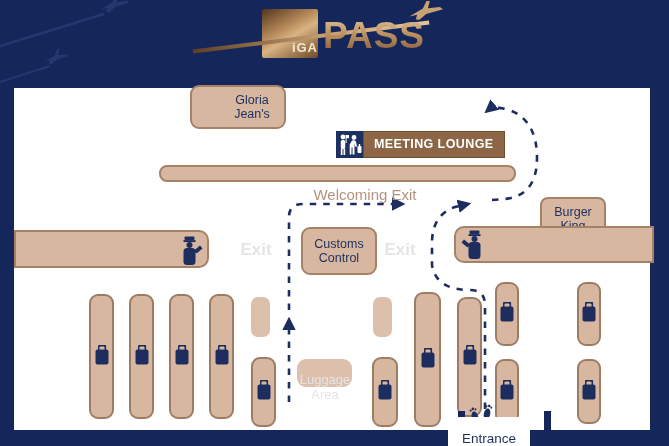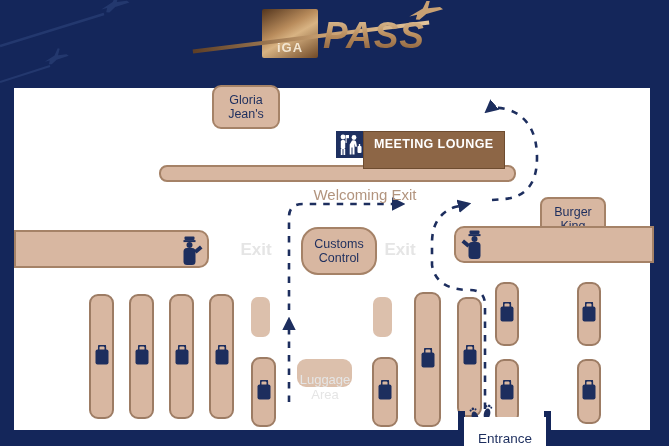--- a/index.html
+++ b/index.html
@@ -5,49 +5,49 @@
   html,body{margin:0;padding:0;}
   .stage{position:relative;width:669px;height:446px;background:#14265a;overflow:hidden;
          font-family:"Liberation Sans",sans-serif;}
   
   .bg-planes{position:absolute;left:0;top:0;z-index:1;opacity:.55;}
   .logo{position:absolute;left:190px;top:3px;width:255px;height:64px;z-index:2;}
   .logo-line{position:absolute;left:2px;top:32px;width:238px;height:4px;z-index:3;
              background:linear-gradient(90deg,#5d3e26,#c79e6f 55%,#e4c69c);transform:rotate(-7deg);}
   .logo-square{position:absolute;left:72px;top:6px;width:56px;height:49px;z-index:2;border-radius:2px;
                background:linear-gradient(150deg,#53351d 0%,#b98c5c 40%,#d8b383 55%,#6f4826 100%);}
-  .logo-square span{position:absolute;left:0;right:0;bottom:3px;text-align:center;
+  .logo-square span{position:absolute;left:0;right:0;bottom:3px;text-align:right;
                font-size:13px;font-weight:bold;letter-spacing:1px;color:#f3e6d2;}
   .logo-pass{position:absolute;left:133px;top:12px;z-index:4;font-size:37px;font-weight:800;letter-spacing:1px;
              background:linear-gradient(180deg,#e3c69e 0%,#b98e5f 48%,#7e5433 100%);
-             -webkit-background-clip:text;background-clip:text;color:transparent;font-style:italic;}
+             -webkit-background-clip:text;background-clip:text;color:transparent;}
   .logo-plane{position:absolute;right:2px;top:-2px;z-index:4;}
   
   .panel{position:absolute;left:14px;top:88px;width:636px;height:342px;background:#ffffff;z-index:3;}
   .abs{position:absolute;}
   .box{position:absolute;background:#d8b7a1;border:2px solid #a58267;color:#1d2e5e;border-radius:9px;
        display:flex;align-items:center;justify-content:center;text-align:center;
        font-size:12.5px;line-height:1.12;white-space:pre-line;z-index:6;}
   .bar{position:absolute;background:#d8b7a1;border:2px solid #a58267;z-index:6;}
   .belt{position:absolute;background:#d8b7a1;border:2px solid #9d7c64;border-radius:9px;z-index:5;}
   .belt-light{position:absolute;background:#dcc0ac;border-radius:7px;z-index:5;}
   .suitcase{position:absolute;left:50%;top:50%;transform:translate(-50%,-50%);
             width:13px;height:15px;background:#1d2e5e;border-radius:2px;}
   .suitcase::before{content:"";position:absolute;left:2px;top:-5px;width:5px;height:4px;
             border:2px solid #1d2e5e;border-bottom:none;border-radius:3px 3px 0 0;}
   .maplabel{position:absolute;color:#e5e5e5;text-align:center;white-space:pre-line;z-index:7;}
   .exit{font-size:17px;font-weight:600;}
   .welcoming{color:#b2947e;font-size:15px;}
-  .ml-sign{position:absolute;left:336px;top:131px;height:38px;display:flex;z-index:8;}
+  .ml-sign{position:absolute;left:336px;top:131px;height:27px;display:flex;z-index:8;}
   .ml-icon{width:27px;height:27px;background:#1e3060;flex:0 0 auto;display:flex;align-items:center;justify-content:center;}
   .ml-label{background:#8d6646;border:1px solid #6e4c30;color:#ffffff;font-size:12.5px;font-weight:bold;
             letter-spacing:.4px;line-height:25px;padding:0 10px;white-space:nowrap;}
   .route{position:absolute;left:0;top:0;z-index:4;}
   .stub{position:absolute;width:7px;height:21px;background:#14265a;z-index:8;}
-  .entrance-box{position:absolute;left:464px;top:417px;width:82px;height:29px;background:#ffffff;z-index:9;
+  .entrance-box{position:absolute;left:448px;top:417px;width:82px;height:29px;background:#ffffff;z-index:9;
                 display:flex;align-items:flex-end;justify-content:center;}
   .entrance-box span{font-size:13.5px;color:#1d2e5e;line-height:1;padding-bottom:1px;}
   .officer{position:absolute;z-index:7;}
   .officer.flip{transform:scaleX(-1);}
 </style>
 </head>
 <body>
 
 <div class="stage">
 
@@ -86,21 +86,21 @@
       </marker>
     </defs>
     <g fill="none" stroke="#1d2e5e" stroke-width="2.6" stroke-dasharray="6.5 7">
       <path d="M289,402 L289,320" marker-end="url(#arr)"></path>
       <path d="M289,310 L289,217 Q289,204 303,204 L402,204" marker-end="url(#arr)"></path>
       <path d="M485,409 L485,305 Q485,290 470,290 Q436,290 432,265 L432,243 Q432,215 455,207 L468,204" marker-end="url(#arr)"></path>
       <path d="M492,200 L504,199 Q537,196 537,158 Q537,118 506,109 Q493,106 487,111" marker-end="url(#arr)"></path>
     </g>
   </svg>
 
-  <div class="box" style="left:212px;top:85px;width:64px;height:40px;">
+  <div class="box" style="left:190px;top:85px;width:64px;height:40px;padding-left:28px;">
     <span>Gloria
 Jean's</span>
   </div>
 
   <div class="ml-sign">
     <div class="ml-icon">
       <svg width="25" height="23" viewBox="0 0 25 23" fill="#ffffff">
         <circle cx="6" cy="4" r="2.4"></circle>
         <rect x="3.8" y="7" width="4.4" height="9" rx="1.5"></rect>
         <rect x="3.8" y="16" width="1.7" height="6"></rect>
@@ -122,21 +122,21 @@
   <div class="bar" style="left:14px;top:230px;width:191px;height:34px;border-radius:0 10px 10px 0;"></div>
   <svg class="officer" style="left:179px;top:236px;" width="24" height="29" viewBox="0 0 24 29" fill="#1d2e5e">
     <rect x="5.5" y="0.5" width="10" height="3.6" rx="1"></rect>
     <rect x="4.5" y="4.1" width="12" height="2"></rect>
     <circle cx="10.5" cy="9" r="3"></circle>
     <rect x="4.5" y="12" width="12" height="17" rx="3.5"></rect>
     <path d="M15,14.5 L21,9.5 L23.5,12.5 L17.5,17.5 Z"></path>
   </svg>
   <div class="maplabel exit" style="left:228px;top:240px;width:56px;">Exit</div>
 
-  <div class="box" style="left:301px;top:227px;width:72px;height:44px;border-radius:17px;">
+  <div class="box" style="left:301px;top:227px;width:72px;height:44px;">
     <span>Customs
 Control</span>
   </div>
   <div class="maplabel exit" style="left:372px;top:240px;width:56px;">Exit</div>
 
   <div class="box" style="left:540px;top:197px;width:62px;height:40px;border-radius:8px 8px 0 0;z-index:5;">
     <span>Burger
 King</span>
   </div>
   <div class="bar" style="left:454px;top:226px;width:196px;height:33px;border-radius:10px 0 0 10px;"></div>

